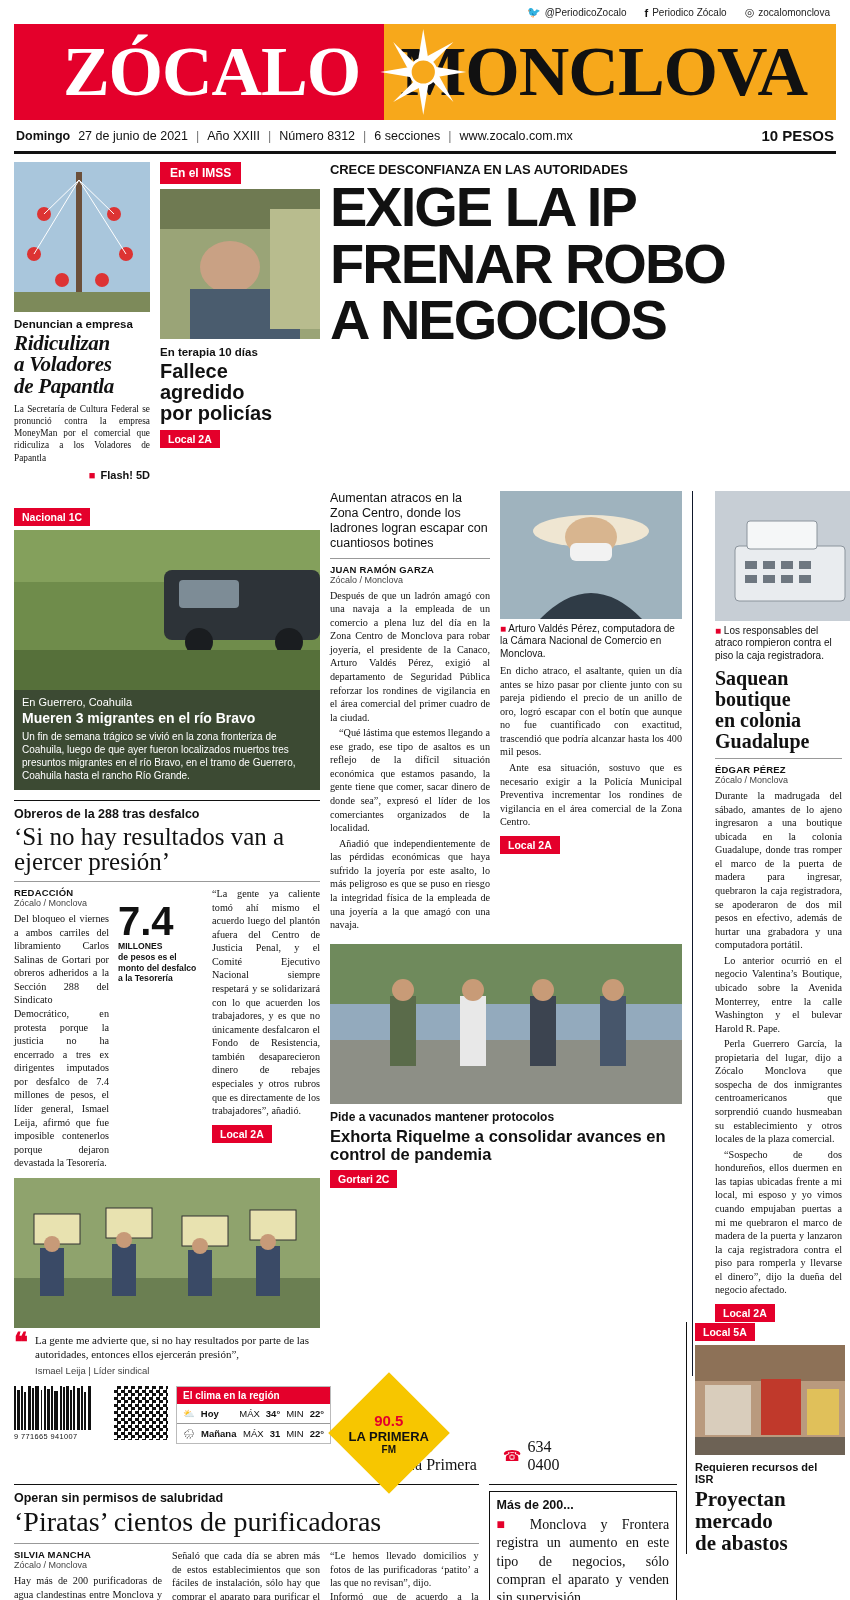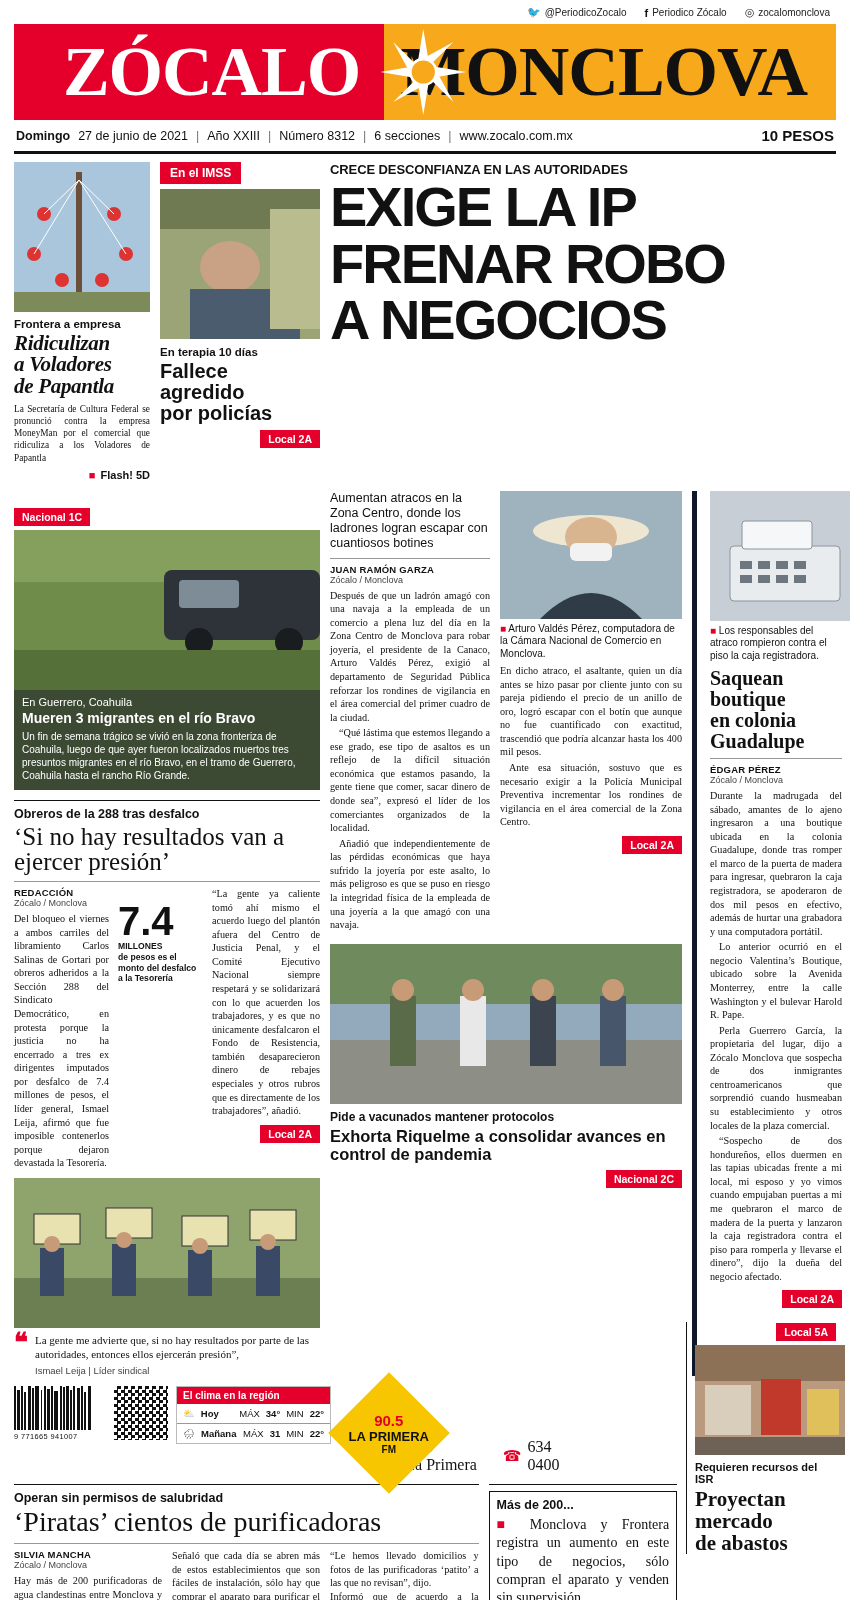--- a/index.html
+++ b/index.html
@@ -185,21 +185,21 @@
   .bz-left { width: 468px; }
   .bz-mid { width: 190px; }
   .bz-right { width: 150px; }
   .piratas-head { font-family:"Liberation Serif",serif; font-size:28px; line-height:1.03; margin-top:3px;}
   .box-more { border:1px solid #111; padding:6px 7px; }
   .box-more .bm-h { font-family:"Liberation Sans",sans-serif; font-weight:bold; font-size:12.5px; }
   .box-more .bm-b { font-size:14px; line-height:1.3; margin-top:4px; text-align:justify;}
   .market-photo { width:150px; height:110px; background: linear-gradient(#c8a98f,#9b7f66); }
   .market-kick { font-family:"Liberation Sans",sans-serif; font-weight:bold; font-size:11px; margin-top:6px;}
   .market-head { font-family:"Liberation Serif",serif; font-weight:bold; font-size:21px; line-height:1.05; margin-top:3px;}
-  .right-align { text-align:right; }
+  .right-align { text-align:left; }
   .mt4 { margin-top:4px; } .mt6{margin-top:6px;} .mt8{margin-top:8px;} .mt10{margin-top:10px;}
 
   
   .ph-figs { position:absolute; inset:0; }
 </style>
 </head>
 <body>
 
 <div class="page">
 
@@ -273,21 +273,21 @@
           </g>
           <g stroke="#fff" stroke-width="1">
             <line x1="65" y1="18" x2="30" y2="52"></line>
               <line x1="65" y1="18" x2="100" y2="52"></line>
             <line x1="65" y1="18" x2="20" y2="92"></line>
               <line x1="65" y1="18" x2="112" y2="92"></line>
           </g>
           <rect x="0" y="130" width="136" height="20" fill="#7d8a5a"></rect>
         </svg>
       </div>
-      <div class="hl-small-kicker">Frontera a empresa</div>
+      <div class="hl-small-kicker">Denuncian a empresa</div>
       <div class="hl-ital" style="white-space:pre-line">Ridiculizan
 a Voladores
 de Papantla</div>
       <div class="sm-body">La Secretaría de Cultura Federal se pronunció contra la empresa MoneyMan por el comercial que ridiculiza a los Voladores de Papantla</div>
       <div class="flashline">
         <span class="bullet-red">■</span>
         <span>Flash! 5D</span>
       </div>
     </div>
 
@@ -458,26 +458,26 @@
               <rect x="200" y="52" width="26" height="70" fill="#3c4450"></rect>
                 <circle cx="213" cy="46" r="11" fill="#c89b77"></circle>
               <rect x="270" y="52" width="26" height="70" fill="#47566b"></rect>
                 <circle cx="283" cy="46" r="11" fill="#c89b77"></circle>
             </g>
           </svg>
         </div>
         <div class="vax-kicker">Pide a vacunados mantener protocolos</div>
         <div class="vax-head">Exhorta Riquelme a consolidar avances en control de pandemia</div>
         <div class="right-align mt6">
-          <span class="localtag">Nacional 2C</span>
-        </div>
-      </div>
-    </div>
-
-    <div class="mz-right" style="border-left:5px solid #0f172a; padding-left:13px;">
+          <span class="localtag">Gortari 2C</span>
+        </div>
+      </div>
+    </div>
+
+    <div class="mz-right" style="border-left:1px solid #0f172a; padding-left:22px;">
       <div class="register-photo photo">
         <svg class="ph-figs" viewBox="0 0 150 130">
           <rect width="150" height="130" fill="#c7ced5"></rect>
           <rect x="20" y="55" width="110" height="55" rx="4" fill="#e9ecef" stroke="#8b949c"></rect>
           <rect x="32" y="30" width="70" height="28" rx="3" fill="#f5f7f8" stroke="#8b949c"></rect>
           <g fill="#6e7780">
             <rect x="30" y="70" width="12" height="8"></rect>
               <rect x="48" y="70" width="12" height="8"></rect>
             <rect x="66" y="70" width="12" height="8"></rect>
               <rect x="84" y="70" width="12" height="8"></rect>

